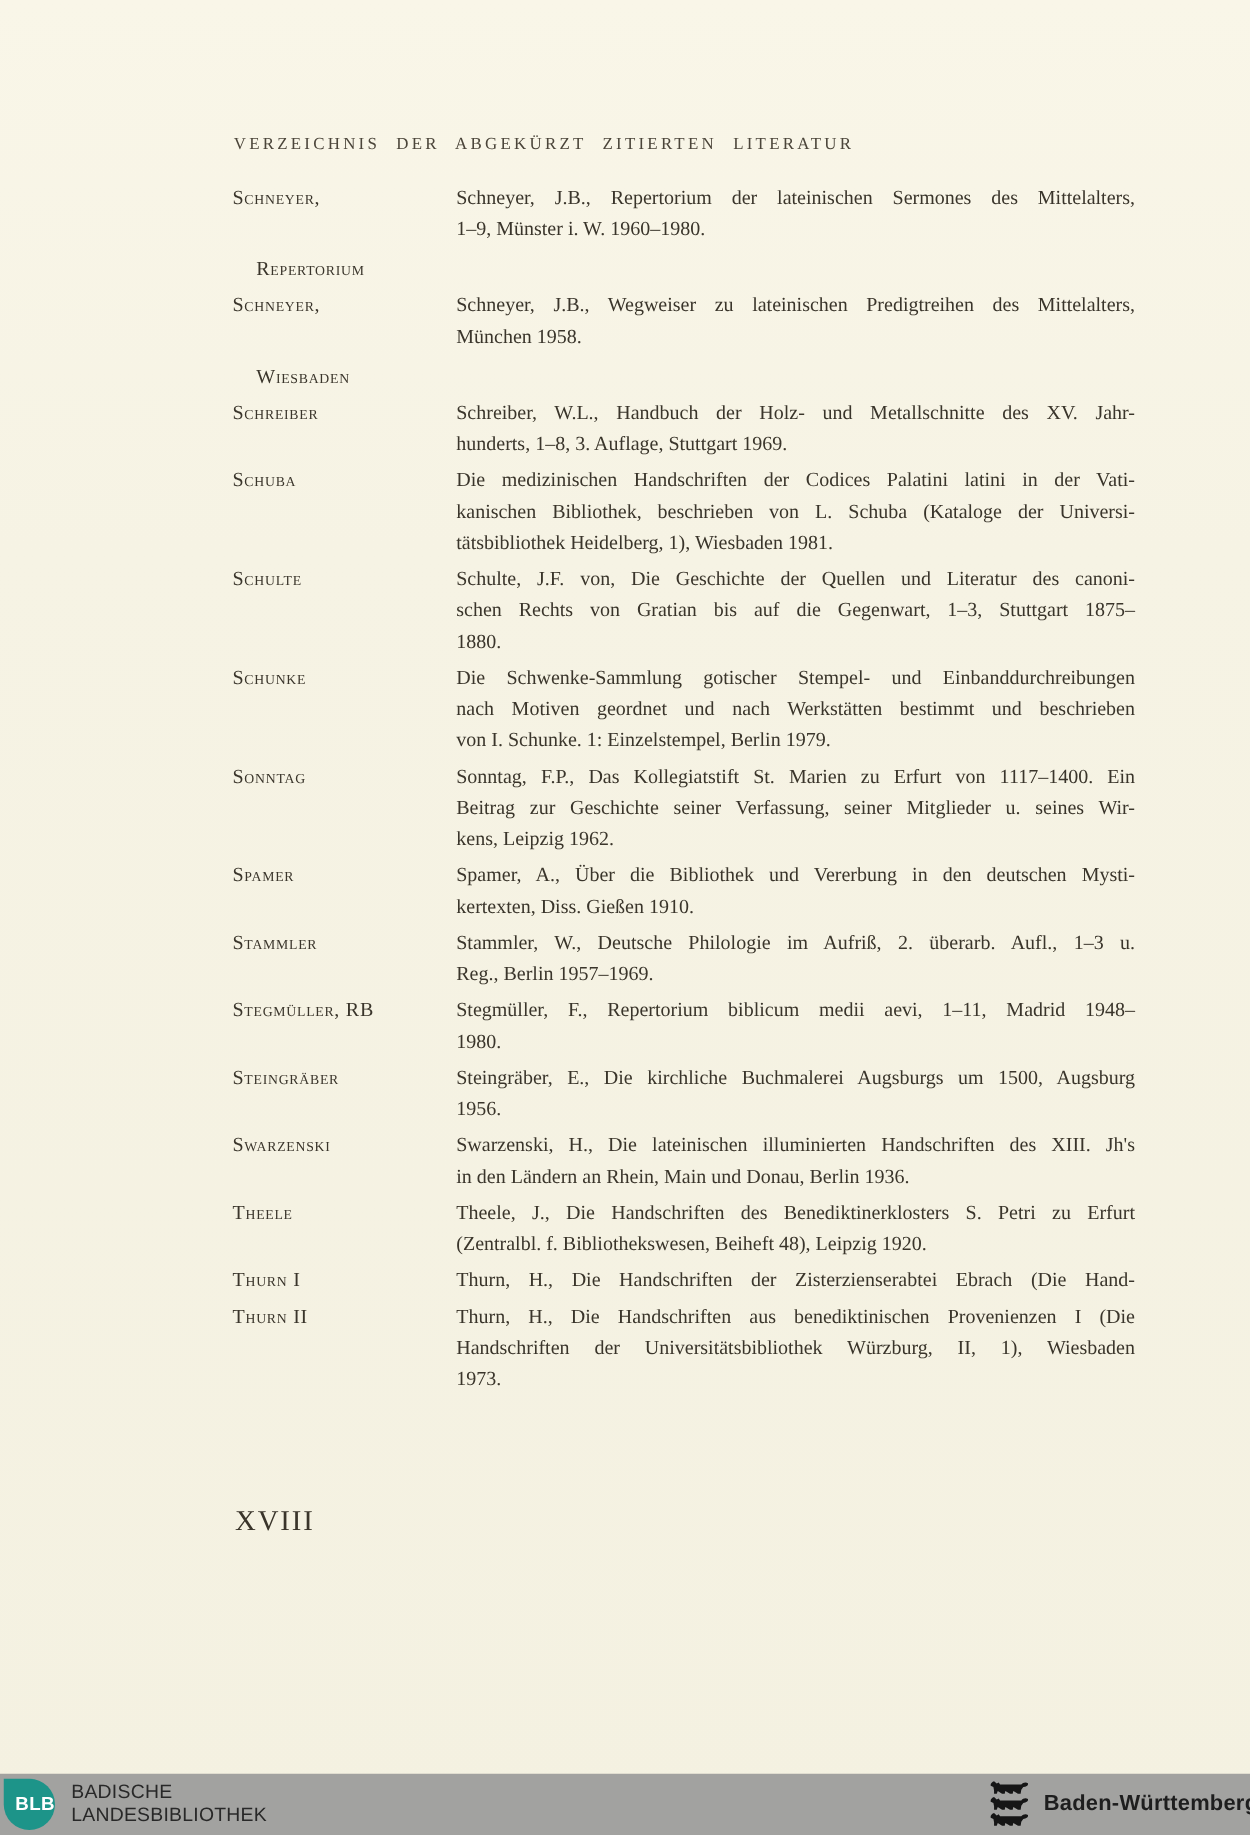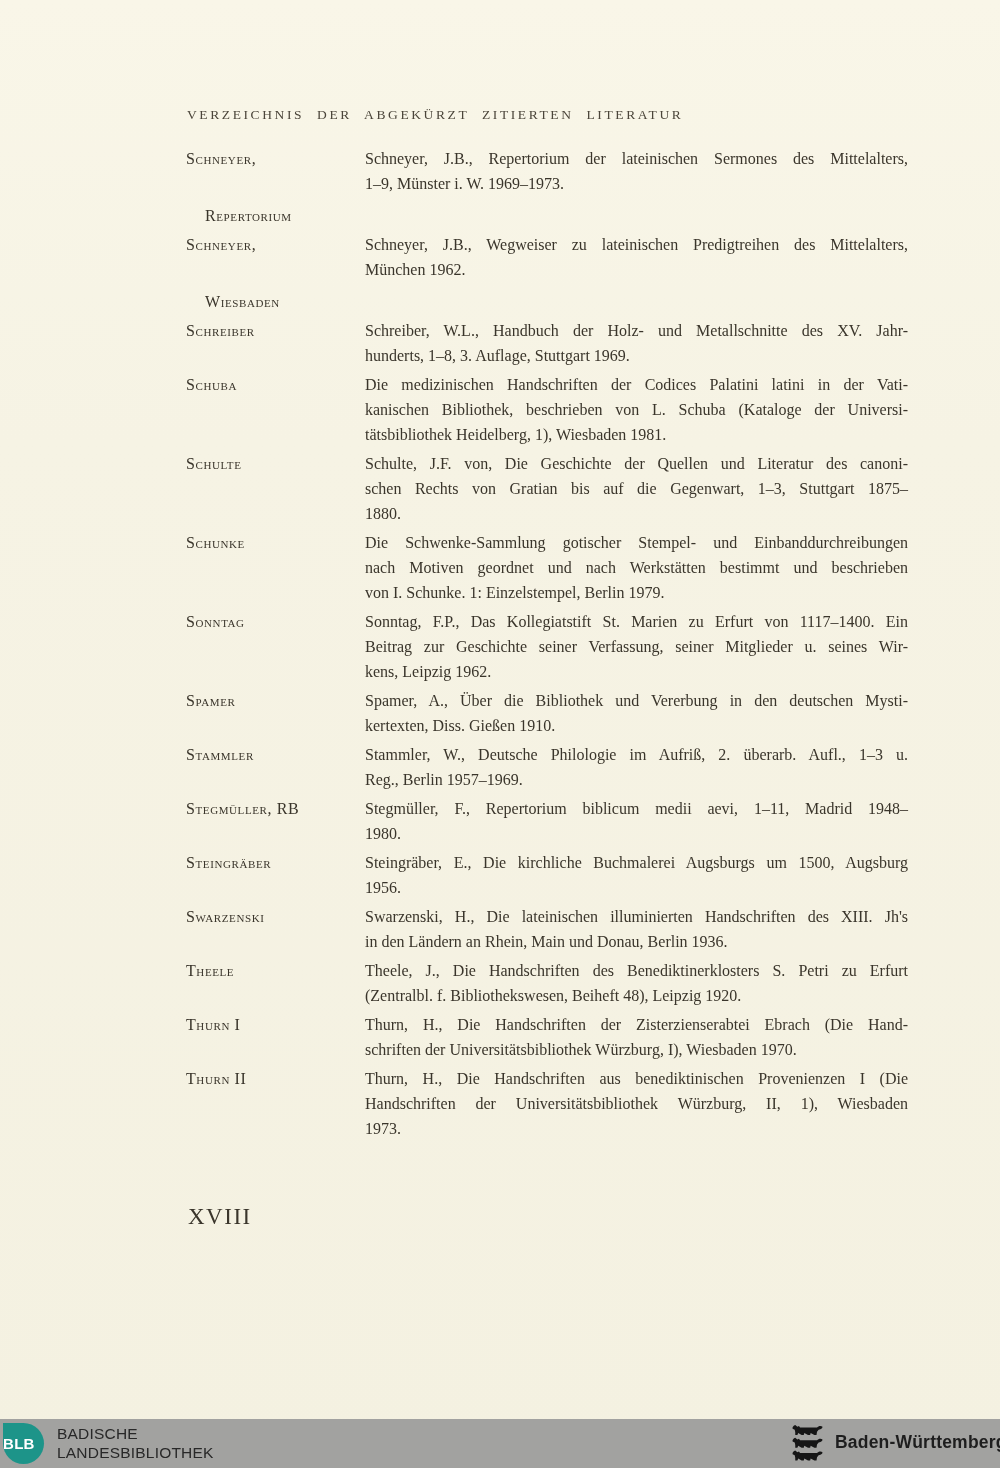--- a/index.html
+++ b/index.html
@@ -39,21 +39,21 @@
   }
   .footer-bar{
     position:absolute;left:0;top:1419px;width:1000px;height:49px;
     background:var(--bar-color,#a2a2a0);
     font-family:"Liberation Sans",sans-serif;
   }
   .blb-logo{
     position:absolute;left:3px;top:4px;width:41px;height:41px;
     background:var(--logo-color,#1d9489);
     border-radius:0 50% 50% 50%;
-    display:flex;align-items:center;justify-content:flex-start;
+    display:flex;align-items:center;justify-content:flex-end;
     color:#ffffff;font-weight:bold;font-size:15px;letter-spacing:0.3px;
   }
   .library-name{
     position:absolute;left:57px;top:5px;
     font-weight:normal;font-size:15.5px;line-height:19px;
     color:#282828;letter-spacing:0.2px;
   }
   .coat{position:absolute;left:791px;top:5px;width:34px;height:39px;}
   .state-label{
     position:absolute;left:835px;top:13px;
@@ -70,32 +70,32 @@
   <div class="heading">VERZEICHNIS DER ABGEKÜRZT ZITIERTEN LITERATUR</div>
 
   <div class="entries">
     <div class="entry">
       <div class="abbr">
           <div class="abbr-line">Schneyer,</div>
           <div class="abbr-line indent">Repertorium</div>
         </div>
       <div class="cite">
           <div class="cite-line just">Schneyer, J.B., Repertorium der lateinischen Sermones des Mittelalters,</div>
-          <div class="cite-line">1–9, Münster i. W. 1969–1973.</div>
+          <div class="cite-line">1–9, Münster i. W. 1960–1980.</div>
         </div>
     </div>
 
     <div class="entry">
       <div class="abbr">
           <div class="abbr-line">Schneyer,</div>
           <div class="abbr-line indent">Wiesbaden</div>
         </div>
       <div class="cite">
           <div class="cite-line just">Schneyer, J.B., Wegweiser zu lateinischen Predigtreihen des Mittelalters,</div>
-          <div class="cite-line">München 1962.</div>
+          <div class="cite-line">München 1958.</div>
         </div>
     </div>
 
     <div class="entry">
       <div class="abbr">
           <div class="abbr-line">Schreiber</div>
         </div>
       <div class="cite">
           <div class="cite-line just">Schreiber, W.L., Handbuch der Holz- und Metallschnitte des XV. Jahr-</div>
           <div class="cite-line">hunderts, 1–8, 3. Auflage, Stuttgart 1969.</div>
@@ -206,21 +206,20 @@
         </div>
     </div>
 
 
     <div class="entry">
       <div class="abbr">
           <div class="abbr-line">Thurn I</div>
         </div>
       <div class="cite">
           <div class="cite-line just">Thurn, H., Die Handschriften der Zisterzienserabtei Ebrach (Die Hand-</div>
-          <div class="cite-line">schriften der Universitätsbibliothek Würzburg, I), Wiesbaden 1970.</div>
         </div>
     </div>
 
     <div class="entry">
       <div class="abbr">
           <div class="abbr-line">Thurn II</div>
         </div>
       <div class="cite">
           <div class="cite-line just">Thurn, H., Die Handschriften aus benediktinischen Provenienzen I (Die</div>
           <div class="cite-line just">Handschriften der Universitätsbibliothek Würzburg, II, 1), Wiesbaden</div>

